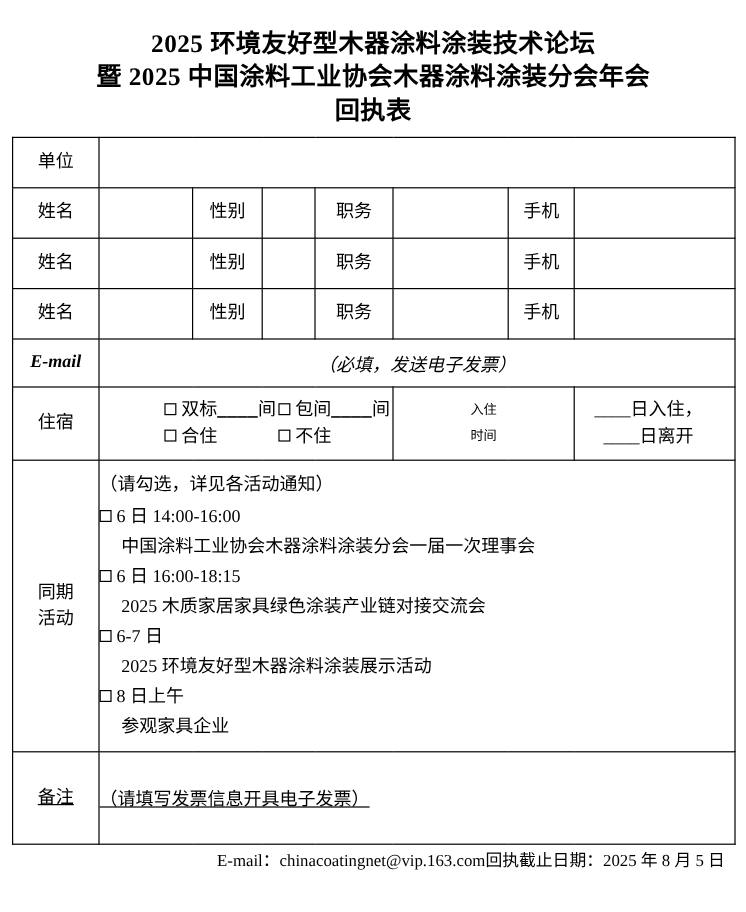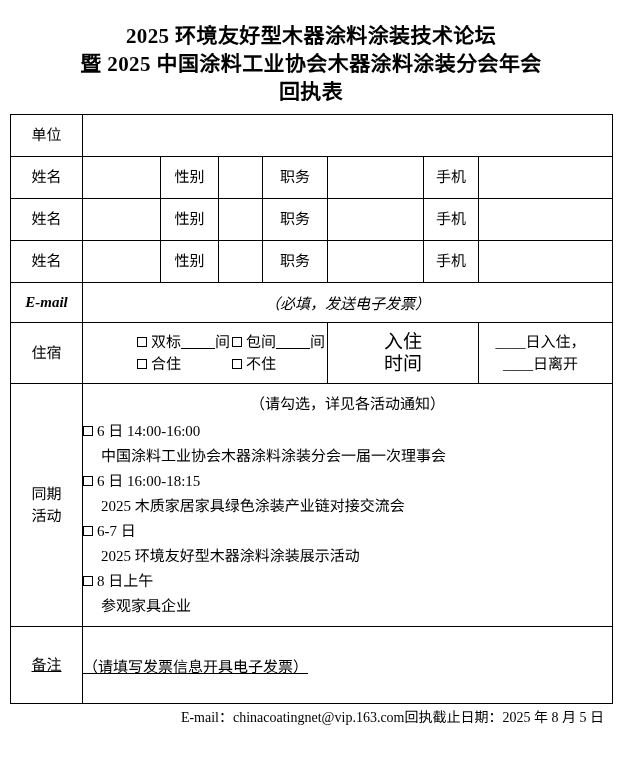--- a/index.html
+++ b/index.html
@@ -100,21 +100,21 @@
     height: 10px;
     border: 1px solid #000;
     margin-right: 4px;
     vertical-align: 0px;
     box-sizing: border-box;
   }
   .ul { text-decoration: underline; letter-spacing: 1px; }
 
   .checkin-lbl {
     text-align: center;
-    font-size: 19px;
+    font-size: 11px;
     line-height: 22px;
   }
   .checkin-val {
     text-align: center;
     font-size: 15px;
     line-height: 22px;
     padding-right: 10px;
   }
 
   
@@ -122,21 +122,21 @@
     text-align: center;
     font-size: 15px;
     line-height: 22px;
   }
   .act-body {
     padding: 6px 0 6px 10px;
     font-size: 15px;
     line-height: 25px;
     vertical-align: top;
   }
-  .act-note { margin-bottom: 2px; text-align: center; }
+  .act-note { margin-bottom: 2px; }
   .act-item { white-space: nowrap; }
   .act-sub { padding-left: 18px; white-space: nowrap; }
 
   .note-body {
     padding-left: 10px;
     font-size: 15px;
   }
 
   
   .footer {

